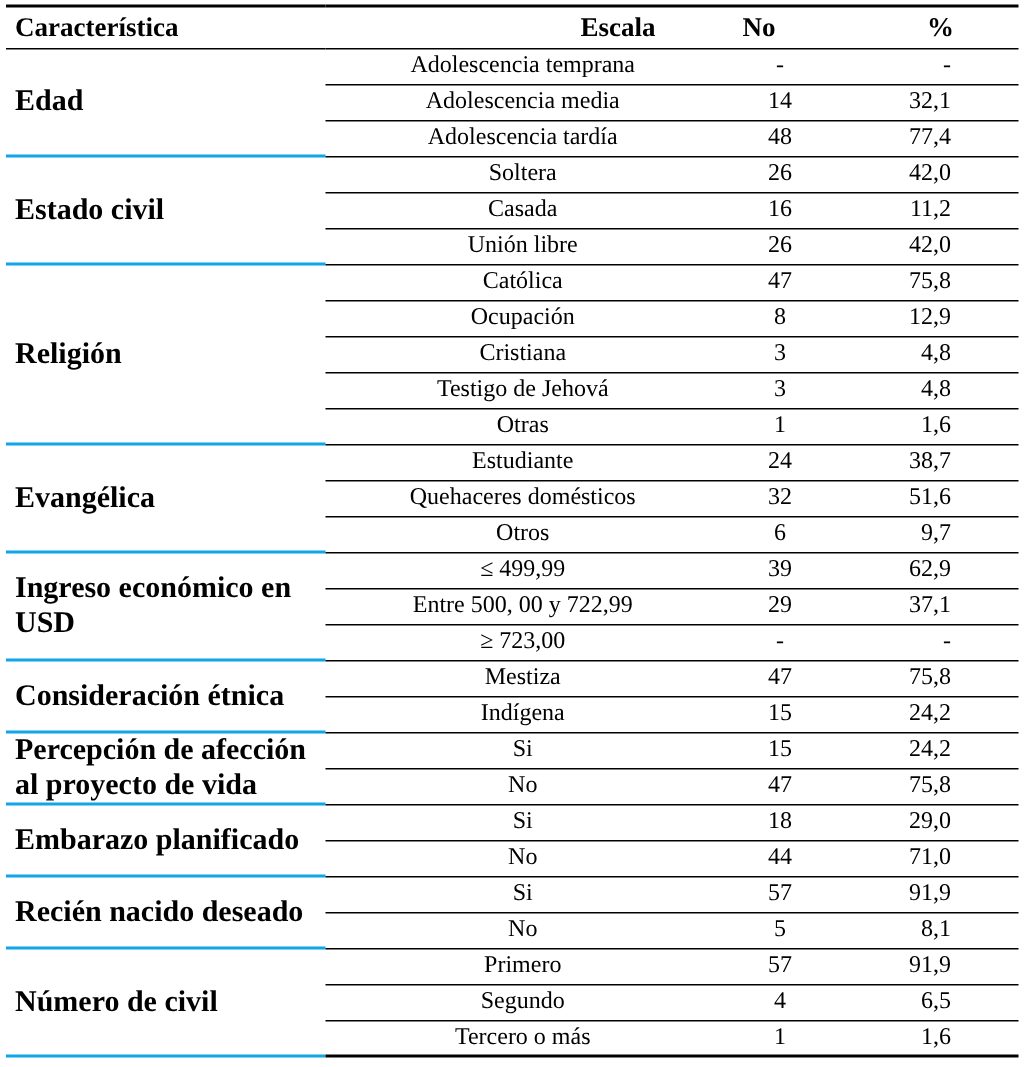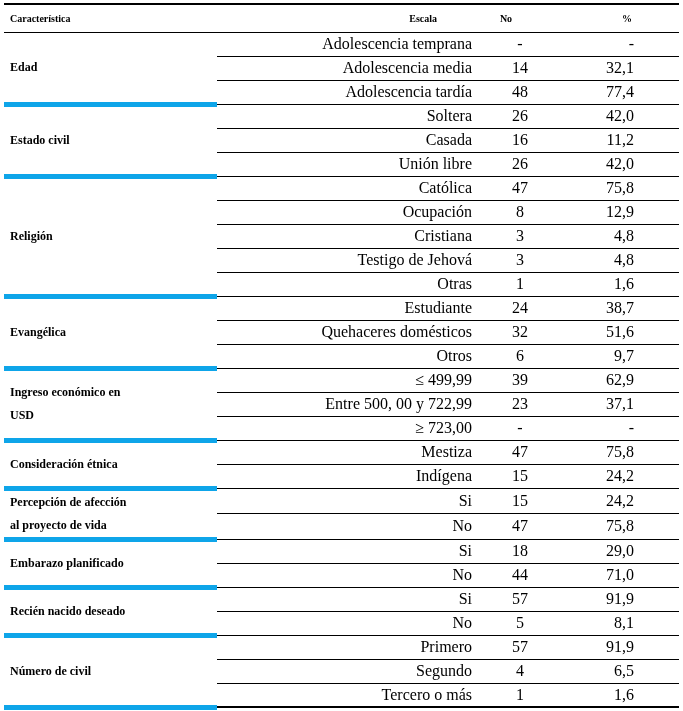--- a/index.html
+++ b/index.html
@@ -24,47 +24,47 @@
   }
   col.w1 { width: 213px; }
   col.w2 { width: 255px; }
   col.w3 { width: 96px; }
   col.w4 { width: 111px; }
 
   thead tr { height: 28px; }
   thead th {
     border-bottom: 1.5px solid #000;
     font-weight: bold;
-    font-size: 10px;
+    font-size: 18px;
     padding: 0;
     vertical-align: middle;
   }
   th.h-caracteristica { text-align: left; padding-left: 6px; }
   th.h-escala { text-align: right; padding-right: 35px; }
   th.h-no { text-align: center; padding-right: 28px; }
   th.h-pct { text-align: center; padding-left: 7px; }
 
   tbody tr { height: 24px; }
   tbody td {
     border-bottom: 1px solid #000;
     font-size: 16px;
     padding: 0;
     vertical-align: middle;
   }
   tbody th.group-label {
-    border-bottom: 5px solid #0ea5e9;
+    border-bottom: 2px solid #0ea5e9;
     text-align: left;
     vertical-align: middle;
     font-weight: bold;
-    font-size: 12px;
+    font-size: 20px;
     padding: 0 0 0 6px;
     white-space: pre-line;
     line-height: 23px;
   }
-  td.c2 { text-align: right; padding-left: 8px; }
+  td.c2 { text-align: center; padding-left: 8px; }
   td.c3 { text-align: center; }
   td.c4 { text-align: right; padding-right: 45px; }
 </style>
 </head>
 <body>
 
 <div class="page">
   <table class="demo-table">
     <colgroup>
       <col class="w1">
@@ -157,21 +157,21 @@
         </tr>
         <tr>
           <th class="group-label" rowspan="3">Ingreso económico en
 USD</th>
           <td class="c2">≤ 499,99</td>
           <td class="c3">39</td>
           <td class="c4">62,9</td>
         </tr>
         <tr>
           <td class="c2">Entre 500, 00 y 722,99</td>
-          <td class="c3">23</td>
+          <td class="c3">29</td>
           <td class="c4">37,1</td>
         </tr>
         <tr>
           <td class="c2">≥ 723,00</td>
           <td class="c3">-</td>
           <td class="c4">-</td>
         </tr>
         <tr>
           <th class="group-label" rowspan="2">Consideración étnica</th>
           <td class="c2">Mestiza</td>

